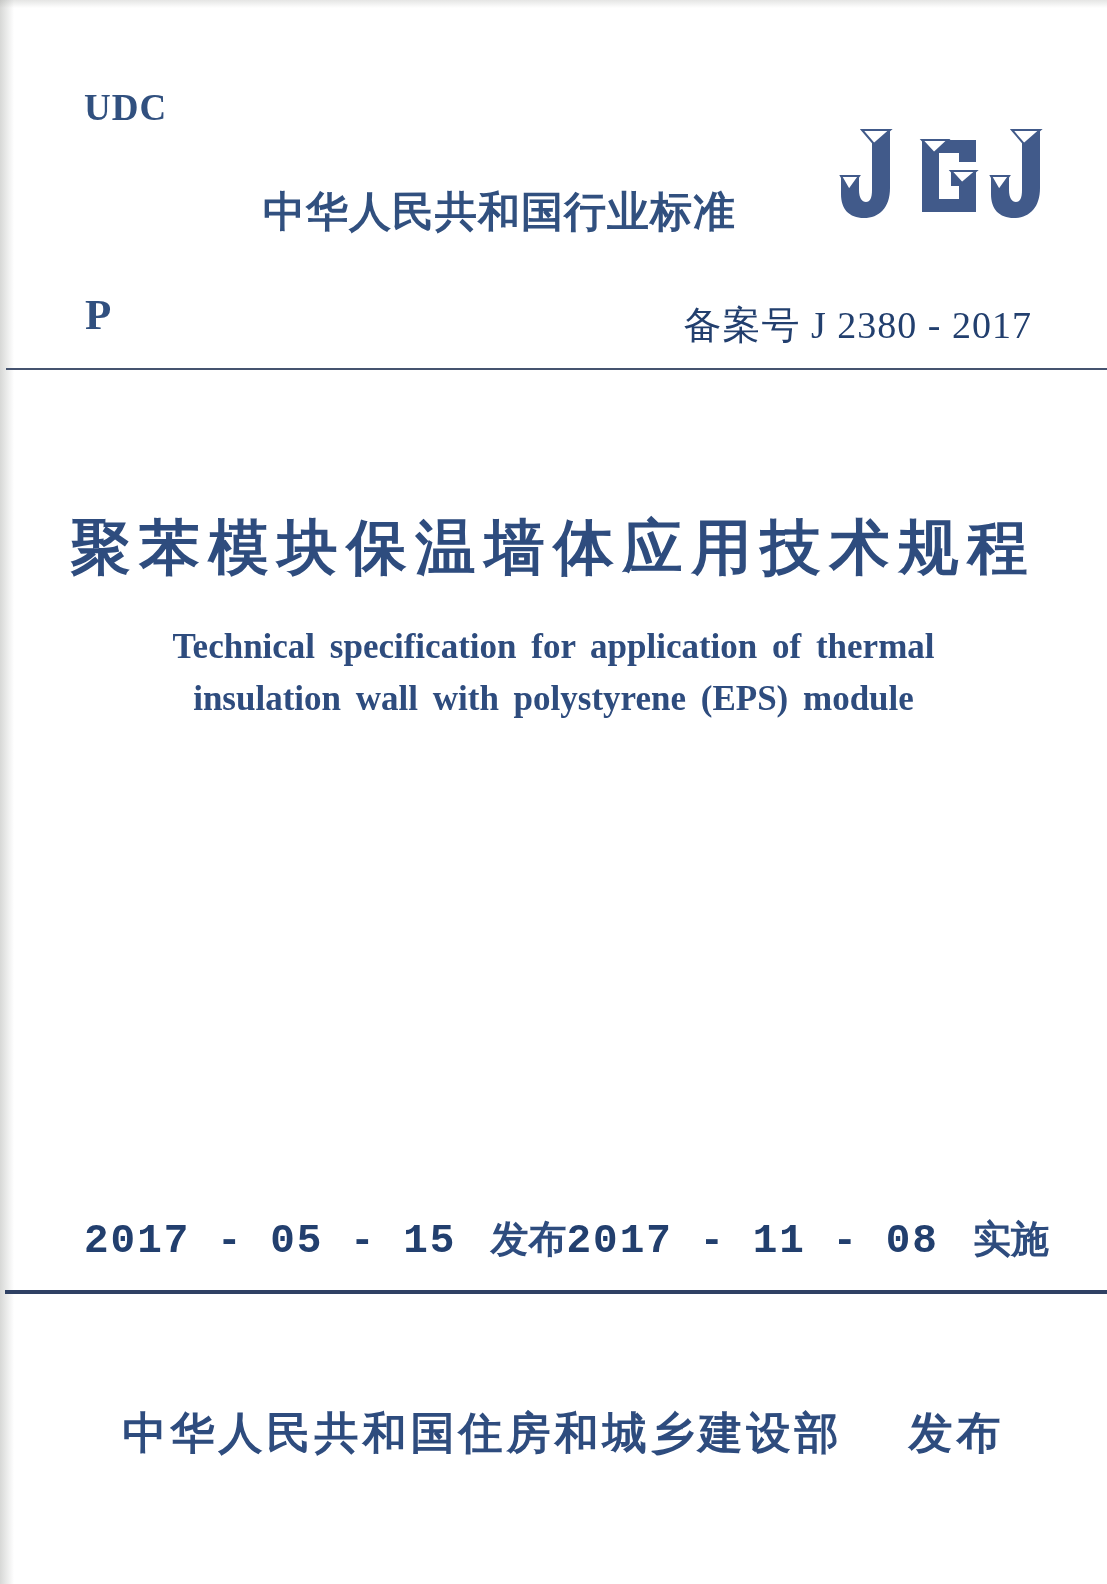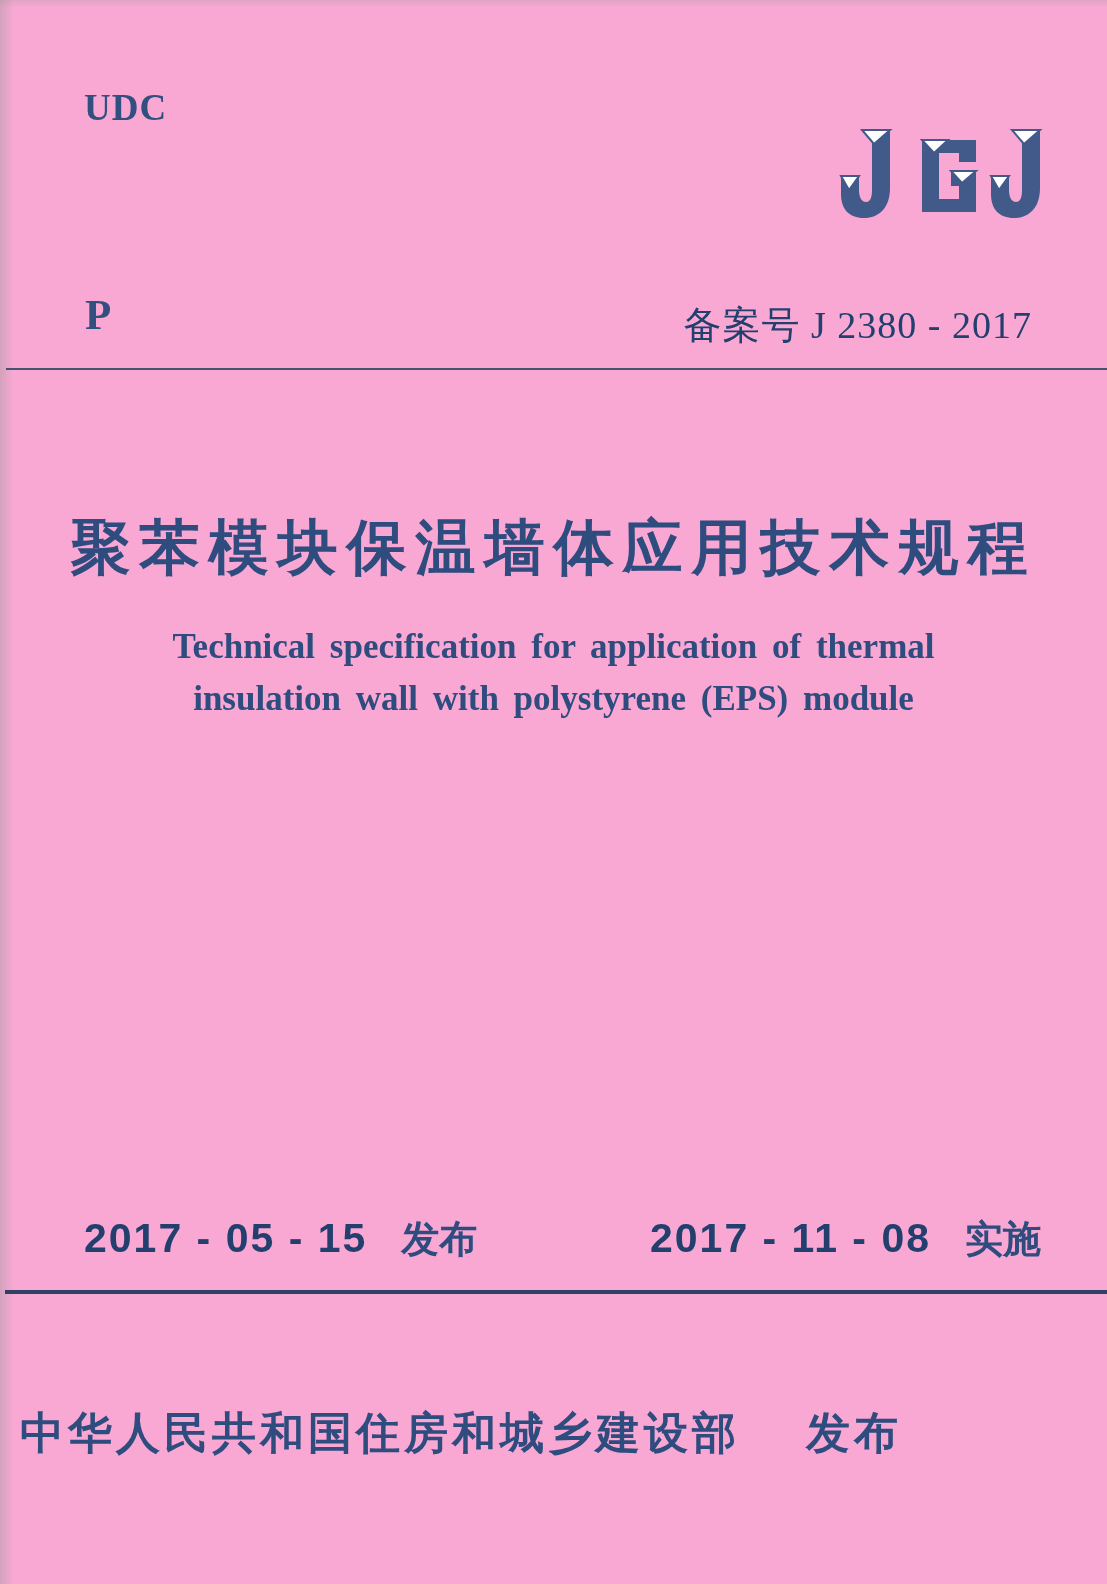--- a/index.html
+++ b/index.html
@@ -1,33 +1,33 @@
 <!DOCTYPE html>
 <html><head>
 <meta charset="utf-8">
 <style>
   html,body { margin:0; padding:0; background:#9a9a98; }
   .page {
     position:relative;
     width:1107px; height:1584px;
     margin:0 auto;
-    background:#f9a8d4;
+    background:#ffffff;
     overflow:hidden;
     font-family:"Liberation Serif","DejaVu Serif",serif;
     color:#2e4c7e;
   }
   .edge-left {
     position:absolute; left:0; top:0; bottom:0; width:14px;
     background:linear-gradient(to right, rgba(150,152,148,0.38), rgba(150,152,148,0));
   }
   .edge-top {
     position:absolute; left:0; top:0; right:0; height:8px;
     background:linear-gradient(to bottom, rgba(150,152,148,0.25), rgba(150,152,148,0));
   }
-  .serif { font-family:Liberation Sans, sans-serif; }
+  .serif { font-family:Liberation Mono, monospace; }
 
   .udc {
     position:absolute; left:84px; top:86px;
     font-size:37px; font-weight:bold; letter-spacing:1px; color:#31507f;
   }
   .heading {
     position:absolute; left:263px; top:184px;
     font-size:42px; font-weight:bold; letter-spacing:1px; color:#31507f;
     font-family:"Liberation Sans","DejaVu Sans",sans-serif;
     white-space:nowrap;
@@ -79,36 +79,37 @@
     font-size:38px; font-weight:bold; color:#2e4c7e; margin-left:30px;
     font-family:"Liberation Sans","DejaVu Sans",sans-serif;
   }
   .rule-bottom {
     position:absolute; left:5px; right:0; top:1290px; height:4px;
     background:#2f4164;
   }
   .publisher {
     position:absolute; left:0; top:1404px; width:1107px;
     padding-left:20px; box-sizing:border-box;
-    text-align:left;
+    text-align:center;
     font-size:44px; font-weight:bold; letter-spacing:4px; color:#2e4c7e;
     font-family:"Liberation Sans","DejaVu Sans",sans-serif;
     white-space:nowrap;
   }
   .publisher .gap { display:inline-block; width:66px; }
 </style>
 </head>
 <body>
 
 <div class="page">
   <div class="edge-left"></div>
   <div class="edge-top"></div>
 
   <div class="udc">UDC</div>
 
+  <div class="heading">中华人民共和国行业标准</div>
 
   <svg class="logo" width="206" height="108" viewBox="0 0 206 108" role="img" aria-label="JGJ">
     <g fill="#415a8a" stroke="none">
 
       <path d="M24,6 H52 V64 C52,84 41,94 26,94 C11,94 3,85 3,70 V52 H21 V66 C21,74 24,78 28,78 C32,78 34,74 34,66 V6 Z"></path>
 
       <path d="M84,16 H138 V38 H121 V29 H101 V75 H121 V62 H113 V47 H138 V88 H84 Z"></path>
 
       <path d="M174,6 H202 V64 C202,84 191,94 176,94 C161,94 153,85 153,70 V52 H171 V66 C171,74 174,78 178,78 C182,78 184,74 184,66 V6 Z"></path>
     </g>

